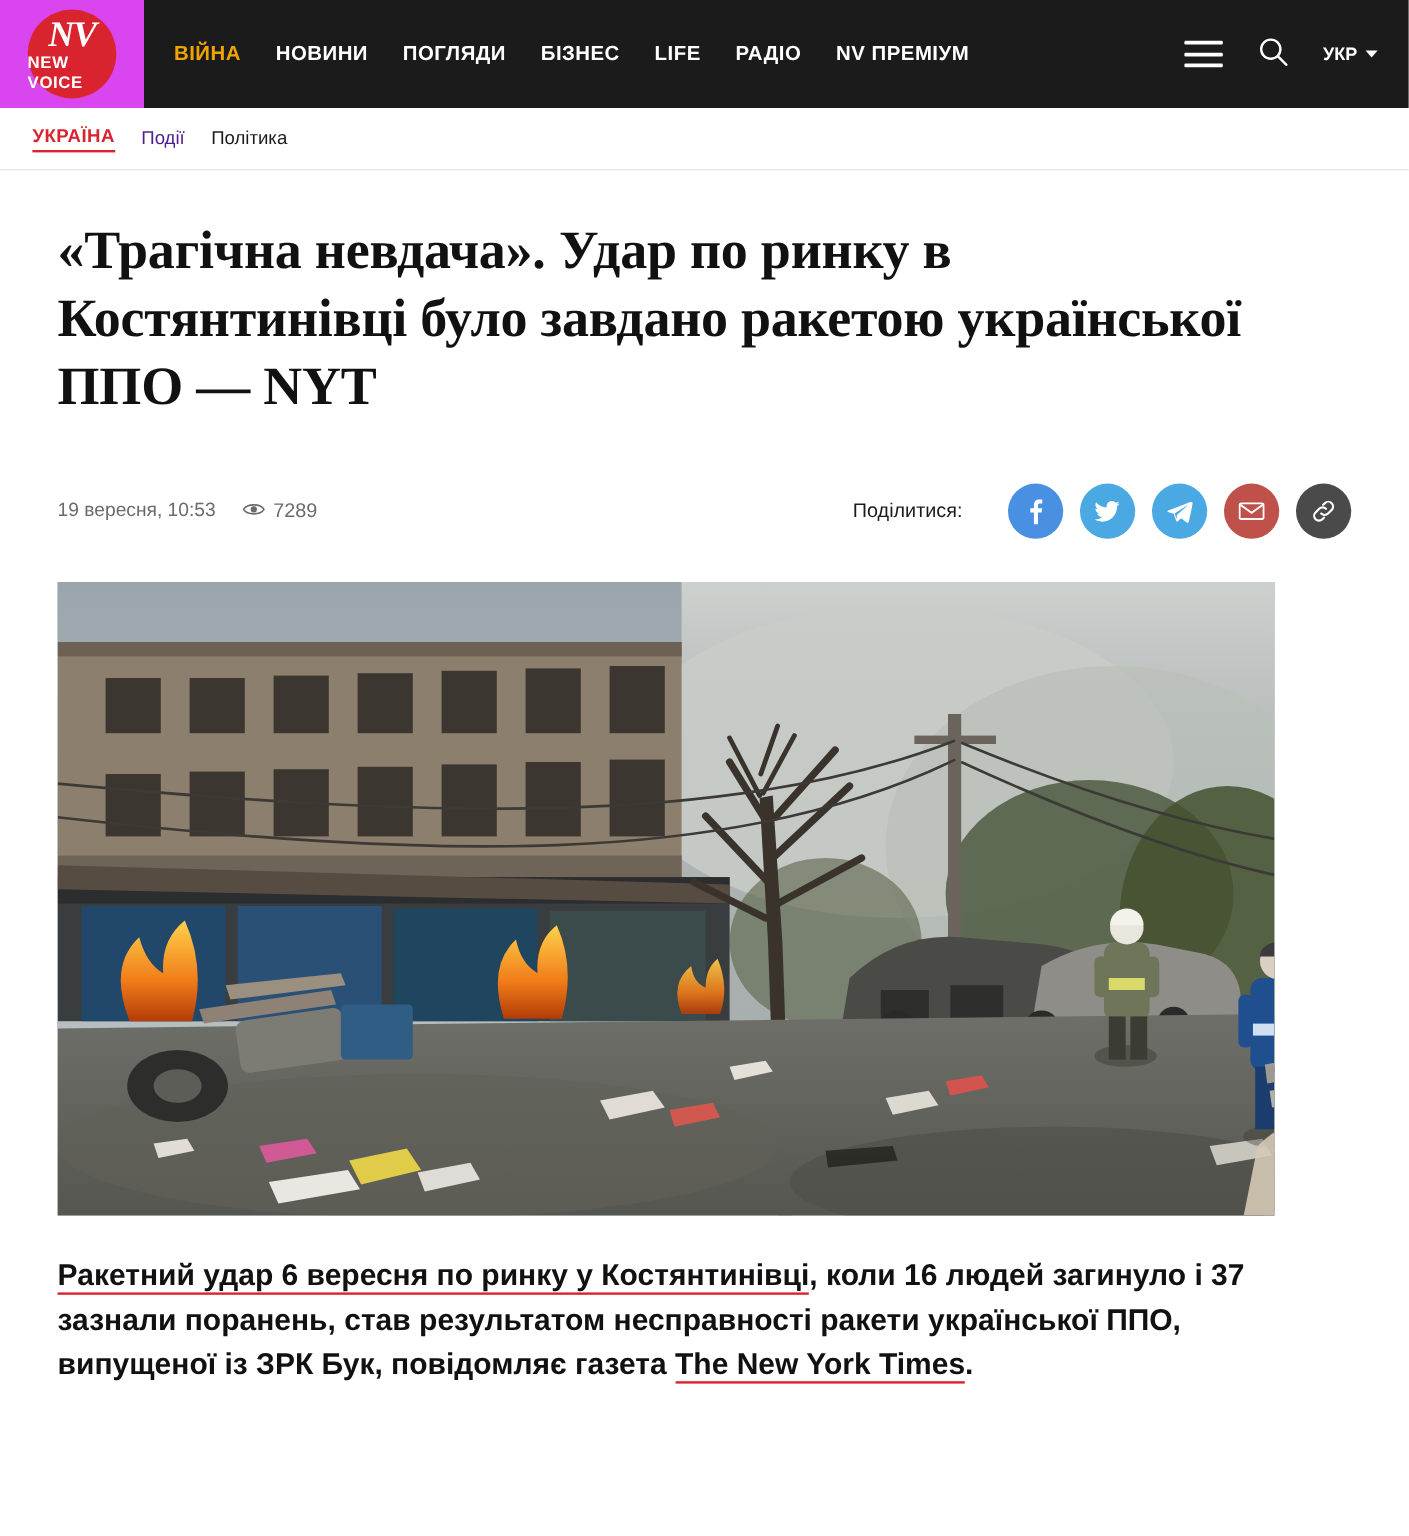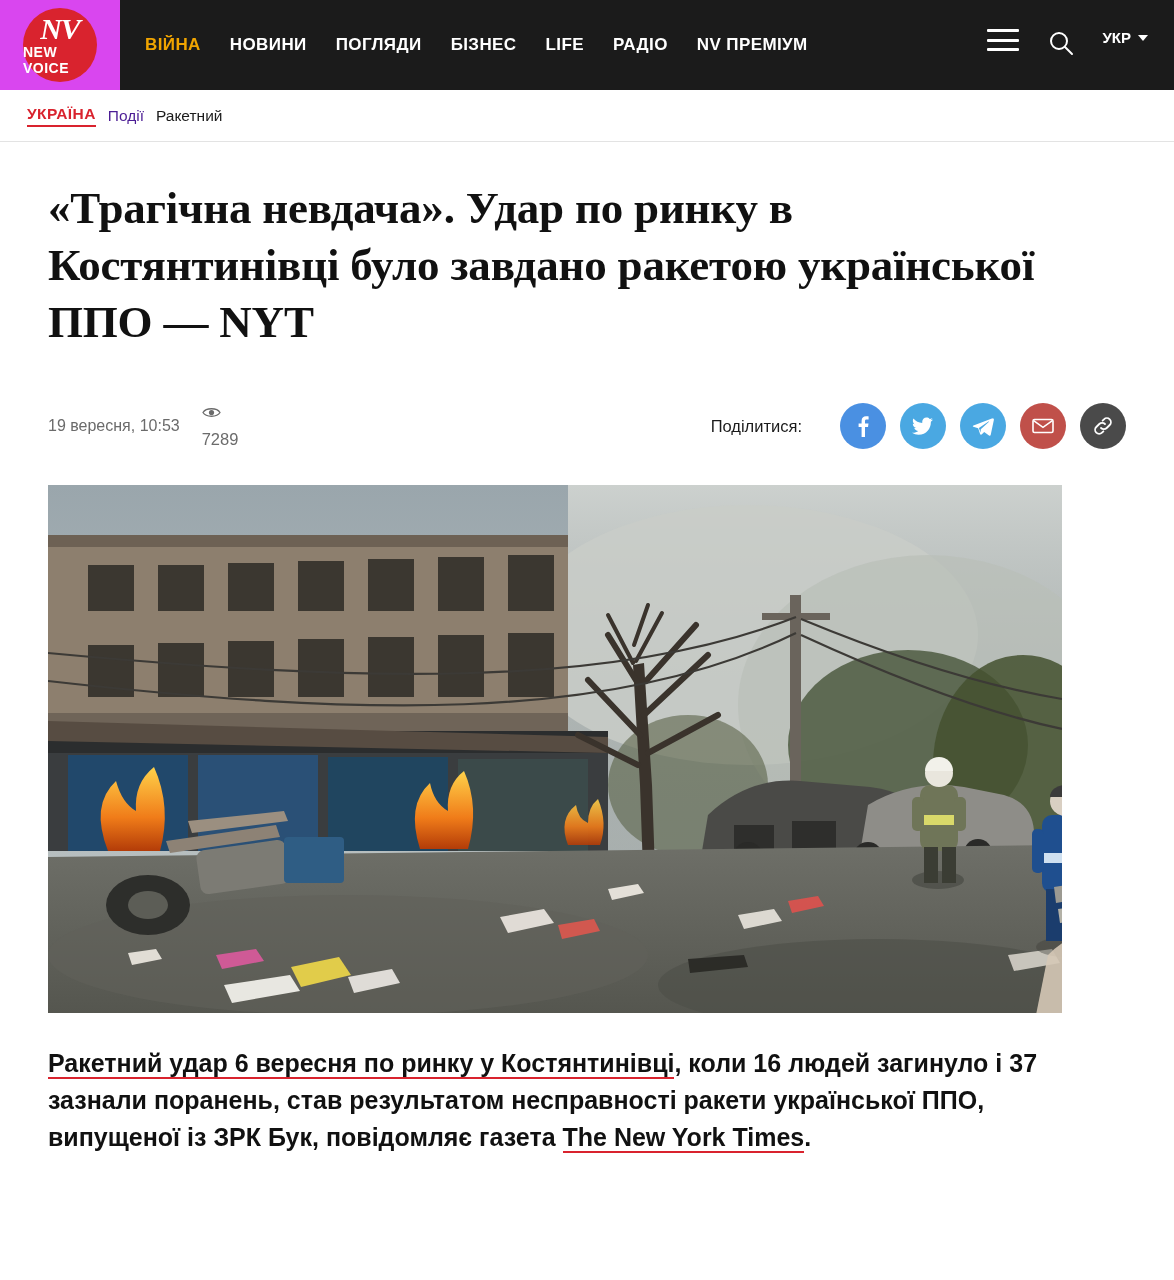--- a/index.html
+++ b/index.html
@@ -65,21 +65,21 @@
     font-size: 17px;
     font-weight: bold;
     letter-spacing: 0.4px;
     white-space: nowrap;
     cursor: pointer;
   }
   .nav-item.war { color: #f0a400; }
   .nav-right {
     margin-left: auto;
     display: flex;
-    align-items: flex-start;
+    align-items: center;
     gap: 28px;
     padding-right: 26px;
   }
   .burger {
     width: 32px; height: 22px;
     display: flex; flex-direction: column; justify-content: space-between;
     cursor: pointer;
   }
   .burger span { display: block; height: 3px; background: #fff; border-radius: 1px; }
   .search-icon { cursor: pointer; }
@@ -94,21 +94,21 @@
     border-top: 6px solid #fff;
   }
 
   
   .breadcrumb {
     height: 52px;
     border-bottom: 1px solid #e3e3e3;
     display: flex;
     align-items: center;
     padding-left: 27px;
-    gap: 12px;
+    gap: 22px;
     background: #fff;
   }
   .bc-main {
     color: #d9232e;
     font-size: 15.5px;
     font-weight: bold;
     letter-spacing: 0.4px;
     border-bottom: 2px solid #d9232e;
     padding-bottom: 2px;
     cursor: pointer;
@@ -131,21 +131,21 @@
 
   .meta-row {
     display: flex;
     align-items: center;
     margin-top: 52px;
     height: 46px;
   }
   .meta-date { color: #6b6b6b; font-size: 16px; }
   .meta-views {
     display: flex; align-items: flex-start; gap: 7px;
-    color: #6b6b6b; font-size: 16.5px; margin-left: 22px; flex-direction: column;
+    color: #6b6b6b; font-size: 16.5px; margin-left: 22px;
   }
   .share-block {
     margin-left: auto;
     display: flex;
     align-items: center;
     gap: 14px;
   }
   .share-label { color: #1b1b1b; font-size: 16.5px; margin-right: 24px; }
   .sbtn {
     width: 46px; height: 46px; border-radius: 50%;
@@ -220,21 +220,21 @@
     <div class="lang">
       <span>УКР</span>
       <span class="chev"></span>
     </div>
   </div>
 </div>
 
 <div class="breadcrumb">
   <div class="bc-main">УКРАЇНА</div>
   <div class="bc-link">Події</div>
-  <div class="bc-link dark">Ракетний</div>
+  <div class="bc-link dark">Політика</div>
 </div>
 
 <div class="wrap">
 
   <h1 class="title">«Трагічна невдача». Удар по ринку в Костянтинівці було завдано ракетою української ППО — NYT</h1>
 
   <div class="meta-row">
     <div class="meta-date">19 вересня, 10:53</div>
     <div class="meta-views">
       <span>

